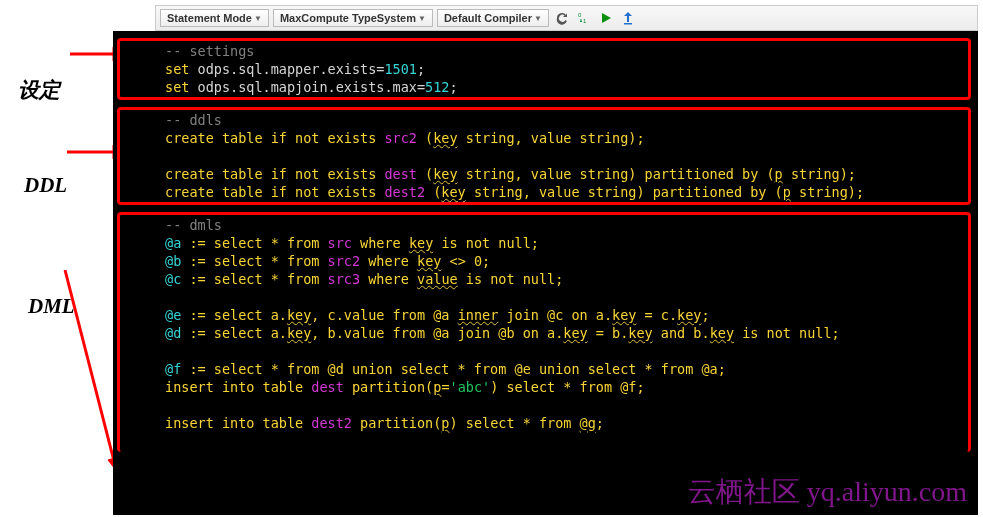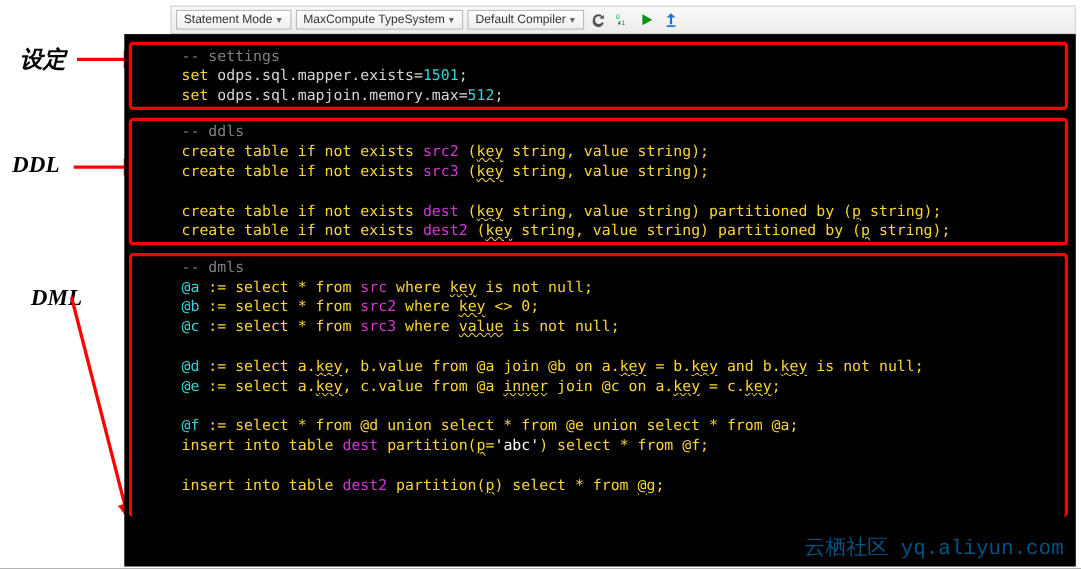--- a/index.html
+++ b/index.html
@@ -28,40 +28,42 @@
     .tb-btn {
       background: linear-gradient(#fff, #eee);
       border: 1px solid #bbb;
       padding: 2px 6px;
       font-size: 11px;
       display: flex;
       align-items: center;
       gap: 2px;
       color: #333;
       cursor: pointer;
+      font-weight: bold;
     }
     .tb-btn .caret {
       font-size: 8px;
       color: #666;
     }
     .tb-icon {
       width: 18px;
       height: 18px;
       display: flex;
       align-items: center;
       justify-content: center;
       cursor: pointer;
     }
     .label {
       position: absolute;
       font-size: 21px;
       font-style: italic;
       font-weight: bold;
       color: #000;
       font-family: "STKaiti", "KaiTi", "Times New Roman", serif;
+      margin-top: 36px;
     }
     .arrow {
       position: absolute;
       stroke: #ff0000;
       fill: #ff0000;
     }
     .editor {
       position: absolute;
       top: 31px;
       left: 113px;
@@ -77,31 +79,31 @@
       border: 3px solid #ff0000;
       border-radius: 4px;
       margin: 4px 7px 7px 4px;
       padding: 1px 6px 1px 6px;
     }
     .line { white-space: pre; margin-left: 39px; }
     .c-cmt { color: #808080; }
     .c-kw  { color: #f8d536; }
     .c-set { color: #d536d5; }
     .c-id  { color: #36d5d5; }
-    .c-str { color: #ffffff; }
+    .c-str { color: #22c55e; }
     .c-d   { color: #d5d5d5; }
     .c-@   { color: #d5d5d5; }
     .wavy  { text-decoration: underline wavy #e0c040; text-decoration-thickness: 1px; }
     .watermark {
       position: absolute;
       right: 16px;
       bottom: 6px;
-      color: #0369a1;
-      font-size: 19px;
-      font-family: Liberation Mono, monospace;
+      color: #a21caf;
+      font-size: 28px;
+      font-family: Liberation Serif, serif;
       opacity: 0.8;
       pointer-events: none;
     }
   </style>
 </head>
 <body>
 
 <div class="toolbar">
   <div class="tb-btn">
     <span>Statement Mode</span>
@@ -134,58 +136,57 @@
   </div>
   <div class="tb-icon">
     <svg width="12" height="14" viewBox="0 0 12 14">
         <path d="M6 1l4 4H7v6H5V5H2z" fill="#2070d0"></path>
         <rect x="2" y="12" width="8" height="1.5" fill="#2070d0"></rect>
       </svg>
   </div>
 </div>
 
 <div class="label" style="top:40px;left:18px">设定</div>
-<div class="label" style="top:137px;left:11px">DDL</div>
+<div class="label" style="top:137px;left:24px">DDL</div>
 <div class="label" style="top:258px;left:28px">DML</div>
 
 <svg class="arrow" style="top:42px;left:65px" width="55" height="24">
     <path d="M5 12 L48 12" stroke-width="3"></path>
     <path d="M48 5 L55 12 L48 19 z"></path>
   </svg>
 <svg class="arrow" style="top:140px;left:62px" width="58" height="24">
     <path d="M5 12 L51 12" stroke-width="3"></path>
     <path d="M51 5 L58 12 L51 19 z"></path>
   </svg>
 <svg class="arrow" style="top:265px;left:60px" width="62" height="210">
     <path d="M5 5 L55 200" stroke-width="3"></path>
     <path d="M48 195 L58 208 L58 192 z"></path>
   </svg>
 
 <div class="editor">
   <div class="box">
     <div class="line"><span class="c-cmt">-- settings</span></div>
     <div class="line"><span class="c-kw">set </span><span class="c-d">odps.sql.mapper.exists</span><span class="c-d">=</span><span class="c-id">1501</span><span class="c-d">;</span></div>
-    <div class="line"><span class="c-kw">set </span><span class="c-d">odps.sql.mapjoin.memory.max</span><span class="c-d">=</span><span class="c-id">512</span><span class="c-d">;</span></div>
+    <div class="line"><span class="c-kw">set </span><span class="c-d">odps.sql.mapjoin.exists.max</span><span class="c-d">=</span><span class="c-id">512</span><span class="c-d">;</span></div>
   </div>
   <div class="box">
     <div class="line"><span class="c-cmt">-- ddls</span></div>
     <div class="line"><span class="c-kw">create table if not exists </span><span class="c-set">src2</span><span class="c-kw"> (</span><span class="c-kw wavy">key</span><span class="c-kw"> string, value string);</span></div>
-    <div class="line"><span class="c-kw">create table if not exists </span><span class="c-set">src3</span><span class="c-kw"> (</span><span class="c-kw wavy">key</span><span class="c-kw"> string, value string);</span></div>
     <div class="line">&nbsp;</div>
     <div class="line"><span class="c-kw">create table if not exists </span><span class="c-set">dest</span><span class="c-kw"> (</span><span class="c-kw wavy">key</span><span class="c-kw"> string, value string) partitioned by (</span><span class="c-kw wavy">p</span><span class="c-kw"> string);</span></div>
     <div class="line"><span class="c-kw">create table if not exists </span><span class="c-set">dest2</span><span class="c-kw"> (</span><span class="c-kw wavy">key</span><span class="c-kw"> string, value string) partitioned by (</span><span class="c-kw wavy">p</span><span class="c-kw"> string);</span></div>
   </div>
   <div class="box" style="border-bottom:none;margin-bottom:0;padding-bottom:20px">
     <div class="line"><span class="c-cmt">-- dmls</span></div>
     <div class="line"><span class="c-id">@a</span><span class="c-kw"> := select * from </span><span class="c-set">src</span><span class="c-kw"> where </span><span class="c-kw wavy">key</span><span class="c-kw"> is not null;</span></div>
     <div class="line"><span class="c-id">@b</span><span class="c-kw"> := select * from </span><span class="c-set">src2</span><span class="c-kw"> where </span><span class="c-kw wavy">key</span><span class="c-kw"> &lt;&gt; 0;</span></div>
     <div class="line"><span class="c-id">@c</span><span class="c-kw"> := select * from </span><span class="c-set">src3</span><span class="c-kw"> where </span><span class="c-kw wavy">value</span><span class="c-kw"> is not null;</span></div>
     <div class="line">&nbsp;</div>
+    <div class="line"><span class="c-id">@e</span><span class="c-kw"> := select a.</span><span class="c-kw wavy">key</span><span class="c-kw">, c.value from @a </span><span class="c-kw wavy">inner</span><span class="c-kw"> join @c on a.</span><span class="c-kw wavy">key</span><span class="c-kw"> = c.</span><span class="c-kw wavy">key</span><span class="c-kw">;</span></div>
     <div class="line"><span class="c-id">@d</span><span class="c-kw"> := select a.</span><span class="c-kw wavy">key</span><span class="c-kw">, b.value from @a join @b on a.</span><span class="c-kw wavy">key</span><span class="c-kw"> = b.</span><span class="c-kw wavy">key</span><span class="c-kw"> and b.</span><span class="c-kw wavy">key</span><span class="c-kw"> is not null;</span></div>
-    <div class="line"><span class="c-id">@e</span><span class="c-kw"> := select a.</span><span class="c-kw wavy">key</span><span class="c-kw">, c.value from @a </span><span class="c-kw wavy">inner</span><span class="c-kw"> join @c on a.</span><span class="c-kw wavy">key</span><span class="c-kw"> = c.</span><span class="c-kw wavy">key</span><span class="c-kw">;</span></div>
     <div class="line">&nbsp;</div>
     <div class="line"><span class="c-id">@f</span><span class="c-kw"> := select * from @d union select * from @e union select * from @a;</span></div>
     <div class="line"><span class="c-kw">insert into table </span><span class="c-set">dest</span><span class="c-kw"> partition(</span><span class="c-kw wavy">p</span><span class="c-kw">=</span><span class="c-str">'abc'</span><span class="c-kw">) select * from @f;</span></div>
     <div class="line">&nbsp;</div>
     <div class="line"><span class="c-kw">insert into table </span><span class="c-set">dest2</span><span class="c-kw"> partition(</span><span class="c-kw wavy">p</span><span class="c-kw">) select * from </span><span class="c-kw wavy">@g</span><span class="c-kw">;</span></div>
   </div>
 </div>
 
 <div class="watermark">云栖社区 yq.aliyun.com</div>
 

